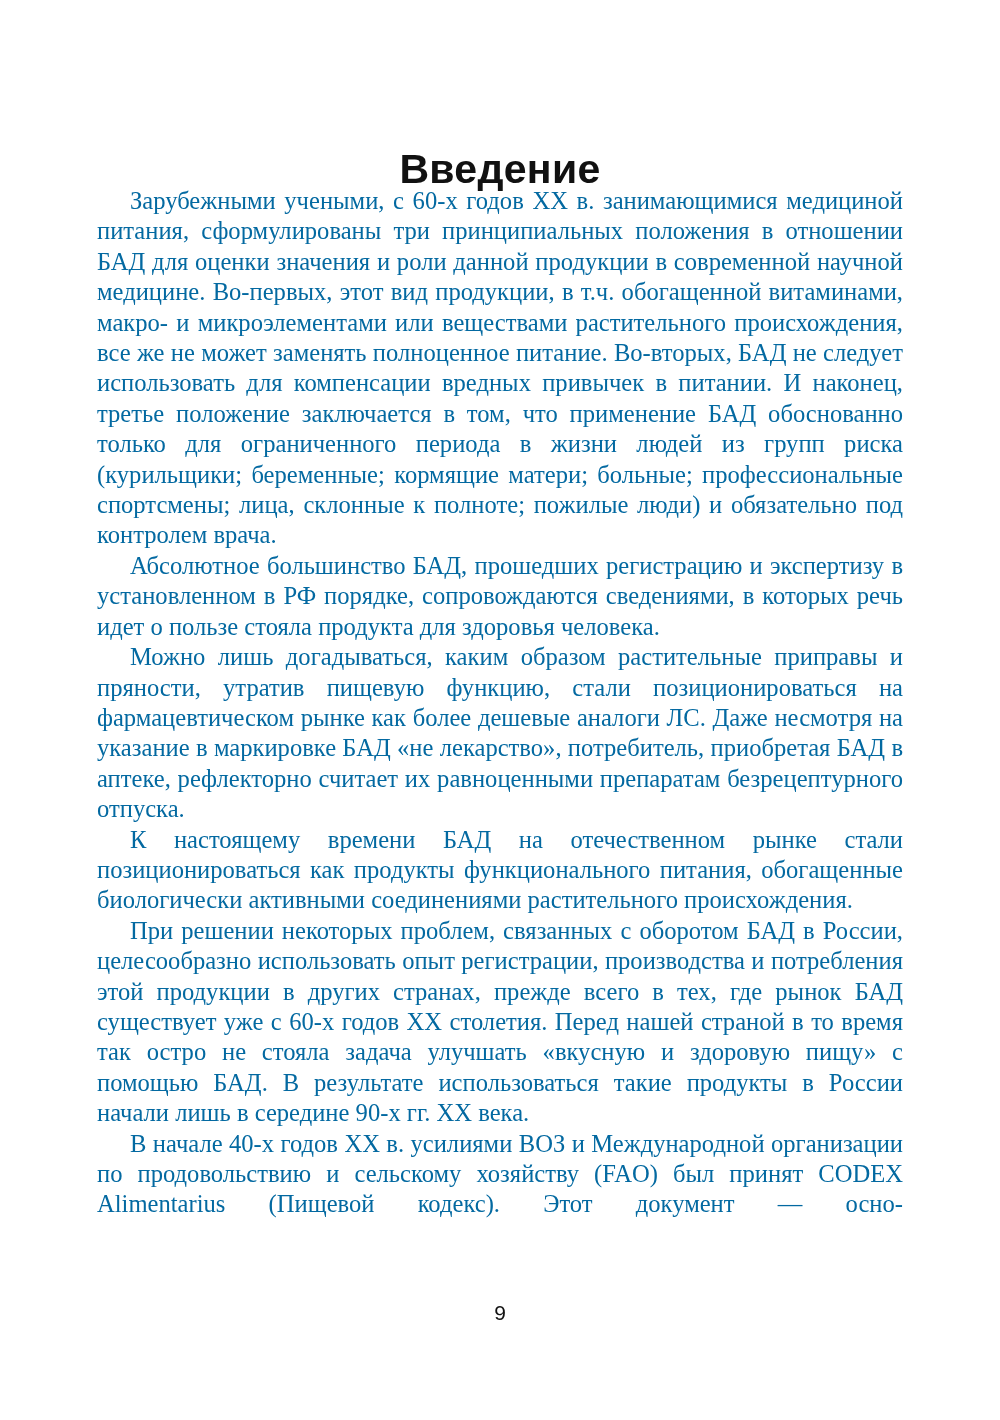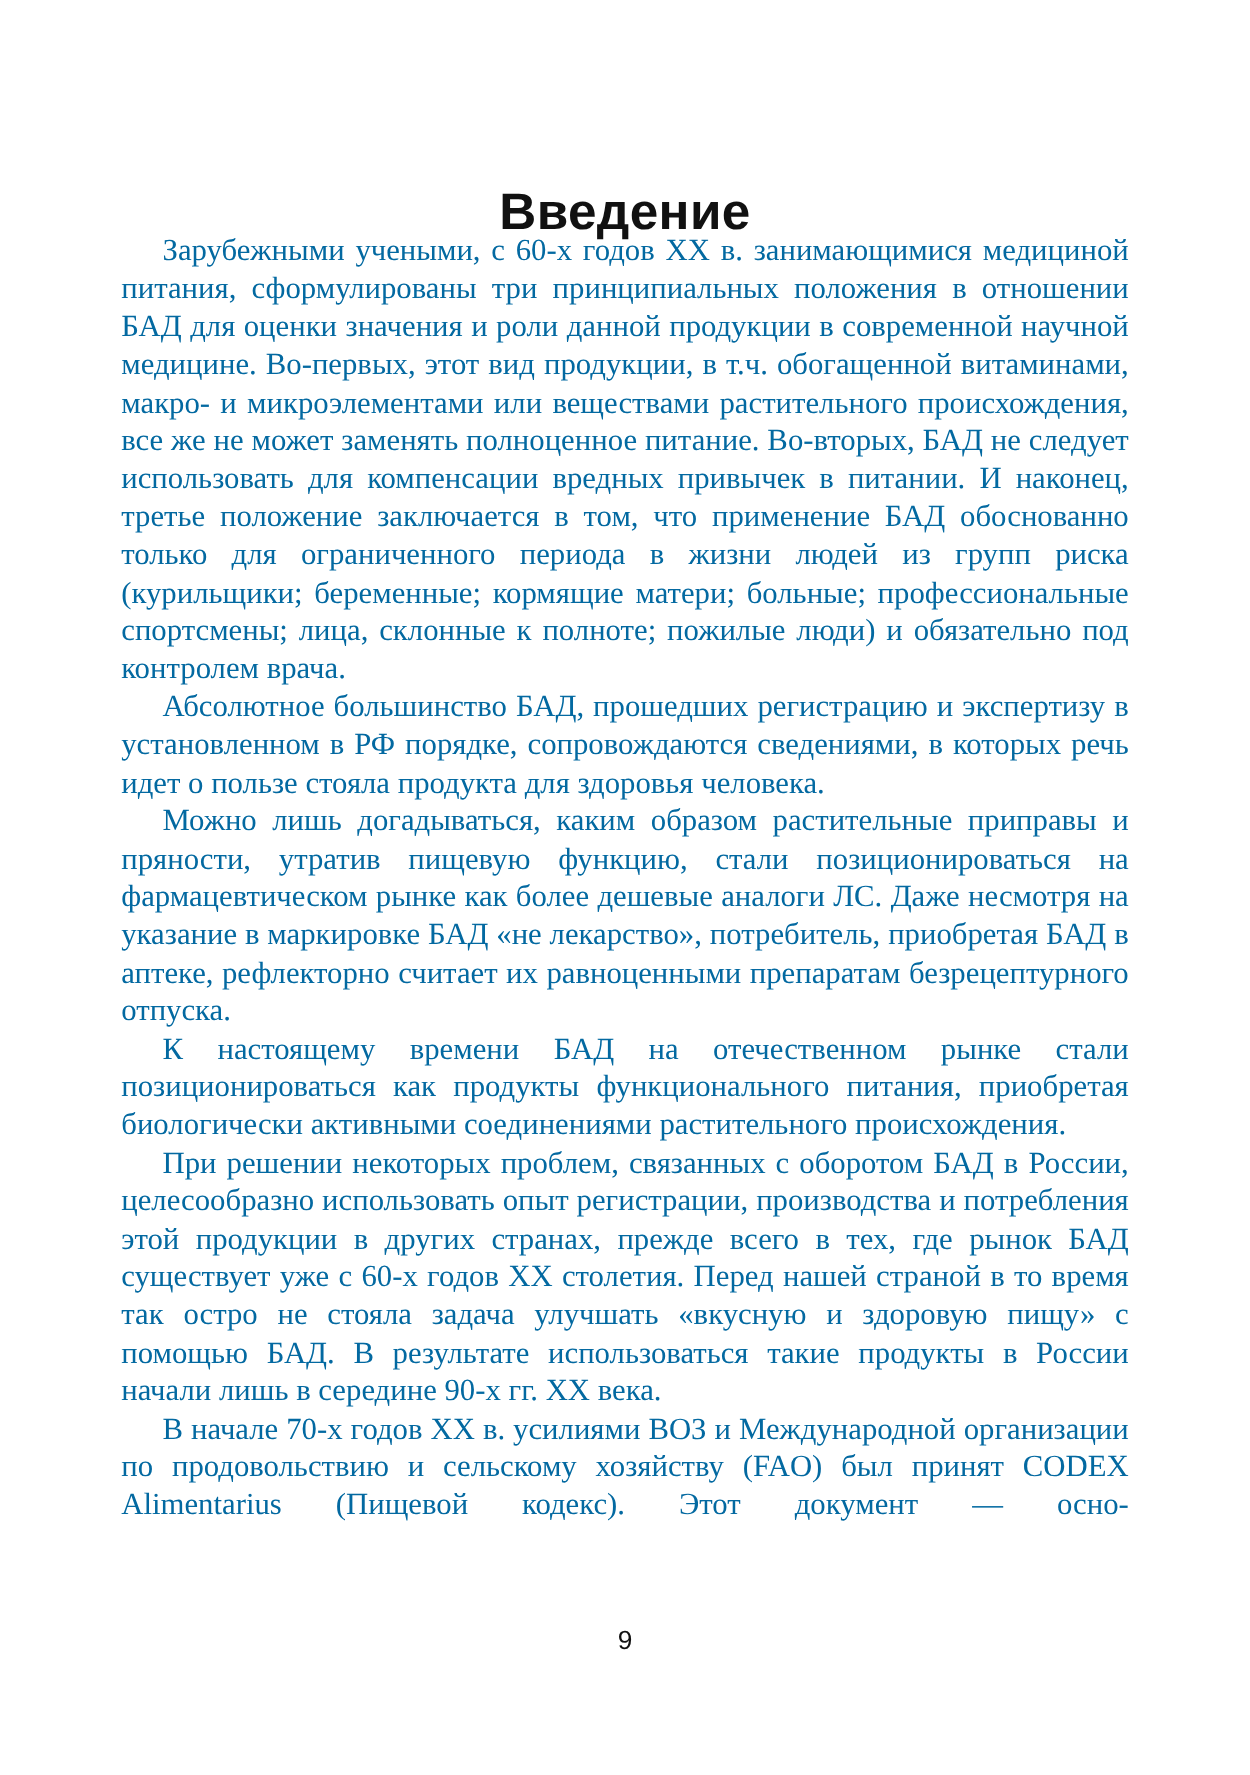--- a/index.html
+++ b/index.html
@@ -73,20 +73,20 @@
 <body>
 
 <div class="page">
 
   <h1 class="page-title">Введение</h1>
 
   <div class="body-text">
     <p>Зарубежными учеными, с 60-х годов XX в. занимающимися медициной питания, сформулированы три принципиальных положения в отношении БАД для оценки значения и роли данной продукции в современной научной медицине. Во-первых, этот вид продукции, в т.ч. обогащенной витаминами, макро- и микроэлементами или веществами растительного происхождения, все же не может заменять полноценное питание. Во-вторых, БАД не следует использовать для компенсации вредных привычек в питании. И наконец, третье положение заключается в том, что применение БАД обоснованно только для ограниченного периода в жизни людей из групп риска (курильщики; беременные; кормящие матери; больные; профессиональные спортсмены; лица, склонные к полноте; пожилые люди) и обязательно под контролем врача.</p>
     <p>Абсолютное большинство БАД, прошедших регистрацию и экспертизу в установленном в РФ порядке, сопровождаются сведениями, в которых речь идет о пользе стояла продукта для здоровья человека.</p>
     <p>Можно лишь догадываться, каким образом растительные приправы и пряности, утратив пищевую функцию, стали позиционироваться на фармацевтическом рынке как более дешевые аналоги ЛС. Даже несмотря на указание в маркировке БАД «не лекарство», потребитель, приобретая БАД в аптеке, рефлекторно считает их равноценными препаратам безрецептурного отпуска.</p>
-    <p>К настоящему времени БАД на отечественном рынке стали позиционироваться как продукты функционального питания, приобретая биологически активными соединениями растительного происхождения.</p>
+    <p>К настоящему времени БАД на отечественном рынке стали позиционироваться как продукты функционального питания, обогащенные биологически активными соединениями растительного происхождения.</p>
     <p>При решении некоторых проблем, связанных с оборотом БАД в России, целесообразно использовать опыт регистрации, производства и потребления этой продукции в других странах, прежде всего в тех, где рынок БАД существует уже с 60-х годов XX столетия. Перед нашей страной в то время так остро не стояла задача улучшать «вкусную и здоровую пищу» с помощью БАД. В результате использоваться такие продукты в России начали лишь в середине 90-х гг. XX века.</p>
-    <p>В начале 70-х годов XX в. усилиями ВОЗ и Международной организации по продовольствию и сельскому хозяйству (FAO) был принят CODEX Alimentarius (Пищевой кодекс). Этот документ — осно-</p>
+    <p>В начале 40-х годов XX в. усилиями ВОЗ и Международной организации по продовольствию и сельскому хозяйству (FAO) был принят CODEX Alimentarius (Пищевой кодекс). Этот документ — осно-</p>
   </div>
 
   <div class="page-number">9</div>
 
 </div>
 
 </body></html>

